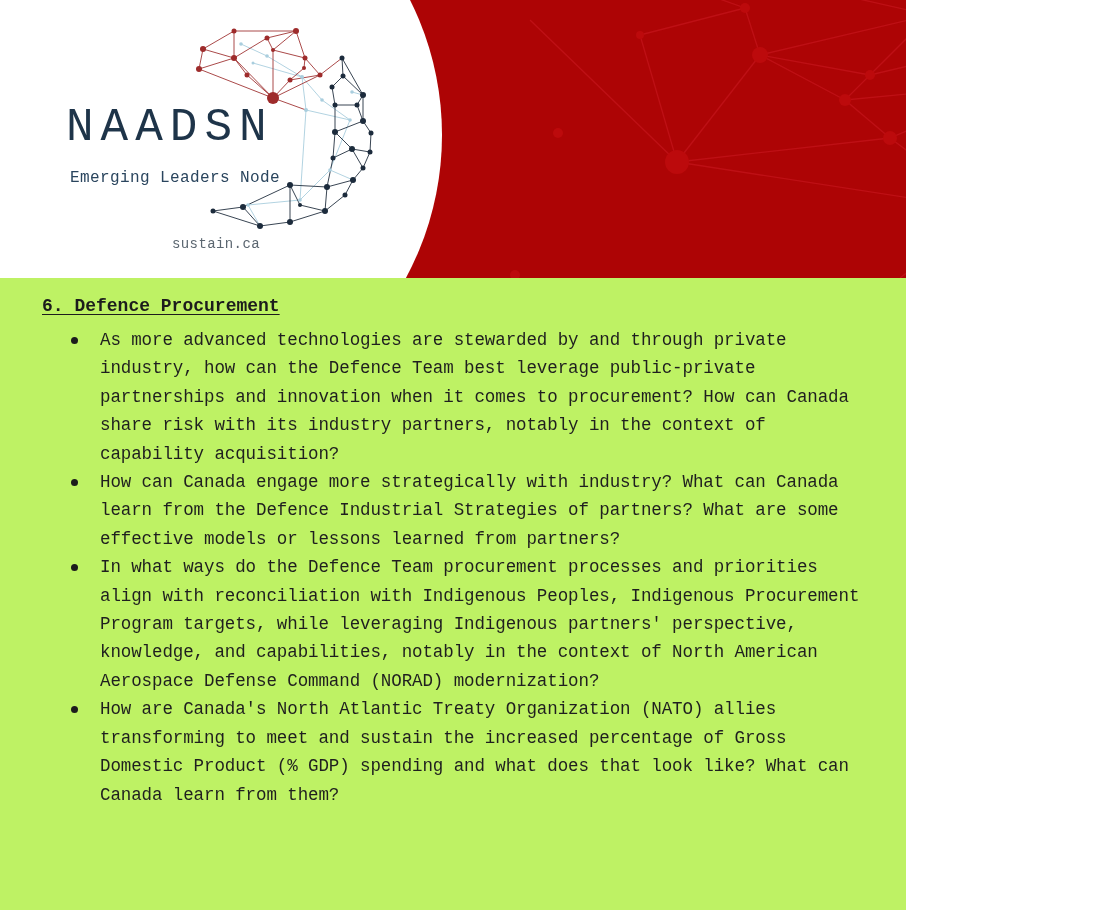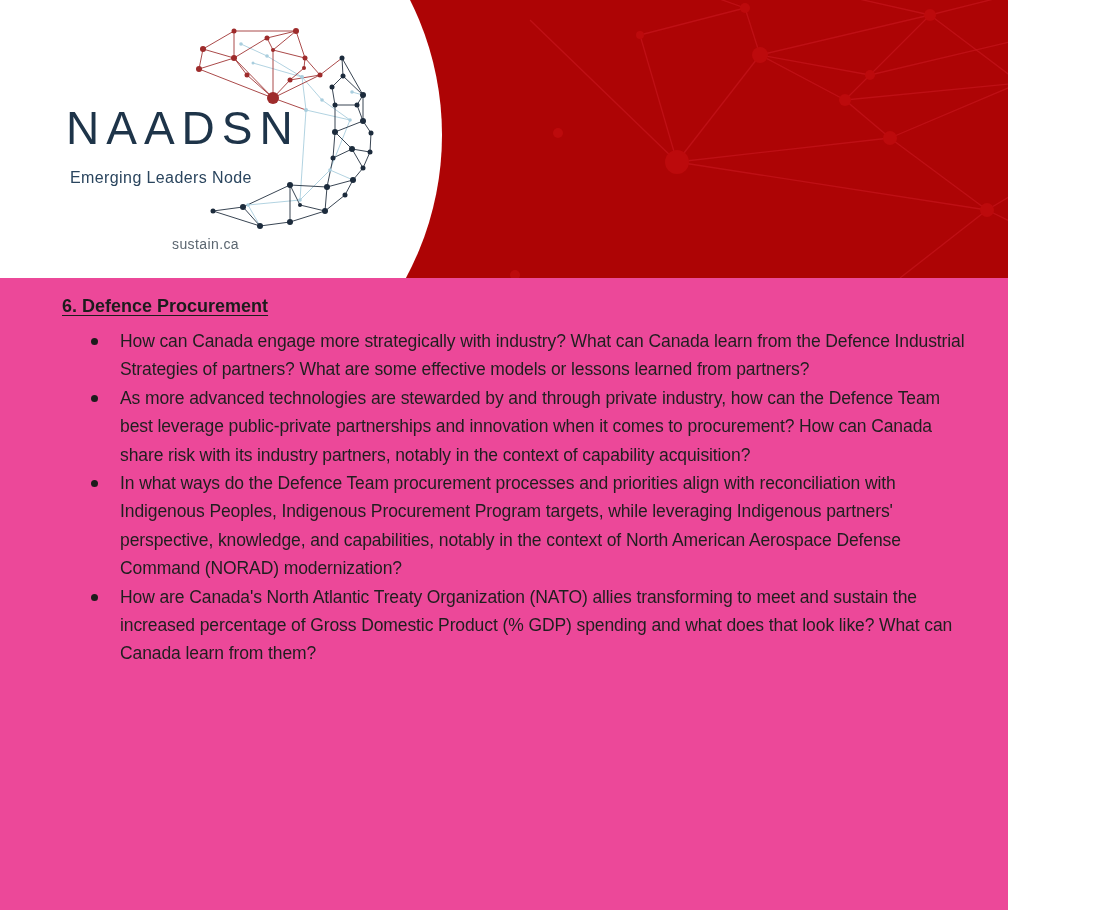--- a/index.html
+++ b/index.html
@@ -1,22 +1,22 @@
 <!DOCTYPE html>
 <html><head>
 <meta charset="utf-8">
 <style>
   html, body { margin: 0; padding: 0; background: #ffffff; }
   .page {
     position: relative;
-    width: 1008px;
+    width: 906px;
     height: 910px;
-    background: #ec4899;
+    background: #bef264;
     overflow: hidden;
-    font-family: Liberation Sans, sans-serif;
+    font-family: Liberation Mono, monospace;
   }
 
   
   .banner {
     position: relative;
     width: 1110px;
     height: 278px;
     overflow: hidden;
     background: #ffffff;
   }
@@ -57,21 +57,21 @@
   .site {
     position: absolute;
     left: 172px; top: 236px;
     font-size: 14px;
     letter-spacing: 0.4px;
     color: #5B6670;
     white-space: nowrap;
   }
 
   
-  .content { padding: 0 40px 0 62px; }
+  .content { padding: 0 40px 0 42px; }
   .heading {
     margin: 18px 0 0 0;
     font-size: 18px;
     font-weight: 700;
     color: #1C1C1C;
     text-decoration: underline;
     text-underline-offset: 3px;
   }
   .bullets {
     list-style: none;
@@ -306,20 +306,20 @@
       <div class="wordmark">NAADSN</div>
       <div class="tagline">Emerging Leaders Node</div>
       <div class="site">sustain.ca</div>
     </div>
 
   </header>
 
   <main class="content">
     <h2 class="heading">6. Defence Procurement</h2>
     <ul class="bullets">
+      <li>As more advanced technologies are stewarded by and through private industry, how can the Defence Team best leverage public-private partnerships and innovation when it comes to procurement? How can Canada share risk with its industry partners, notably in the context of capability acquisition?</li>
       <li>How can Canada engage more strategically with industry? What can Canada learn from the Defence Industrial Strategies of partners? What are some effective models or lessons learned from partners?</li>
-      <li>As more advanced technologies are stewarded by and through private industry, how can the Defence Team best leverage public-private partnerships and innovation when it comes to procurement? How can Canada share risk with its industry partners, notably in the context of capability acquisition?</li>
       <li>In what ways do the Defence Team procurement processes and priorities align with reconciliation with Indigenous Peoples, Indigenous Procurement Program targets, while leveraging Indigenous partners' perspective, knowledge, and capabilities, notably in the context of North American Aerospace Defense Command (NORAD) modernization?</li>
       <li>How are Canada's North Atlantic Treaty Organization (NATO) allies transforming to meet and sustain the increased percentage of Gross Domestic Product (% GDP) spending and what does that look like? What can Canada learn from them?</li>
     </ul>
   </main>
 
 </div>
 
 </body></html>

